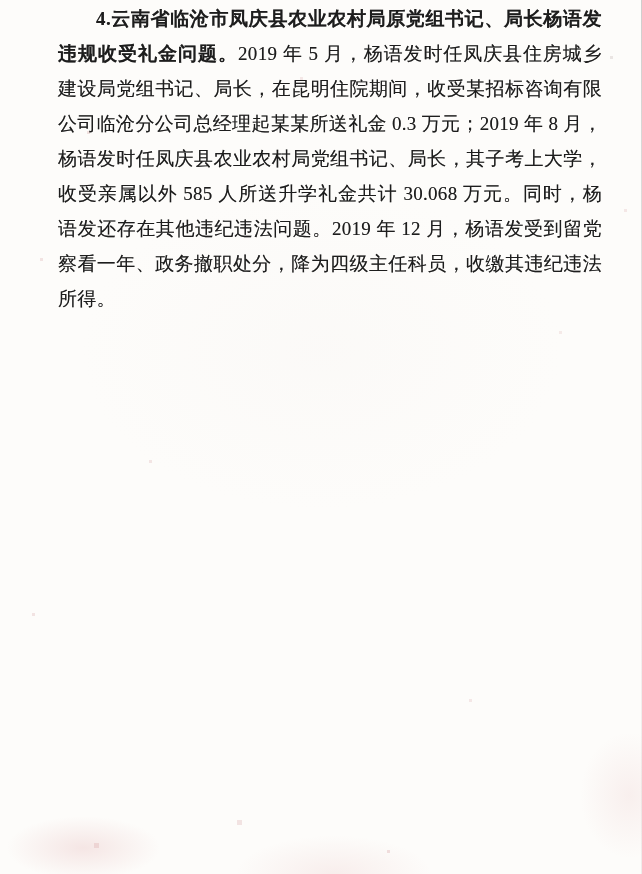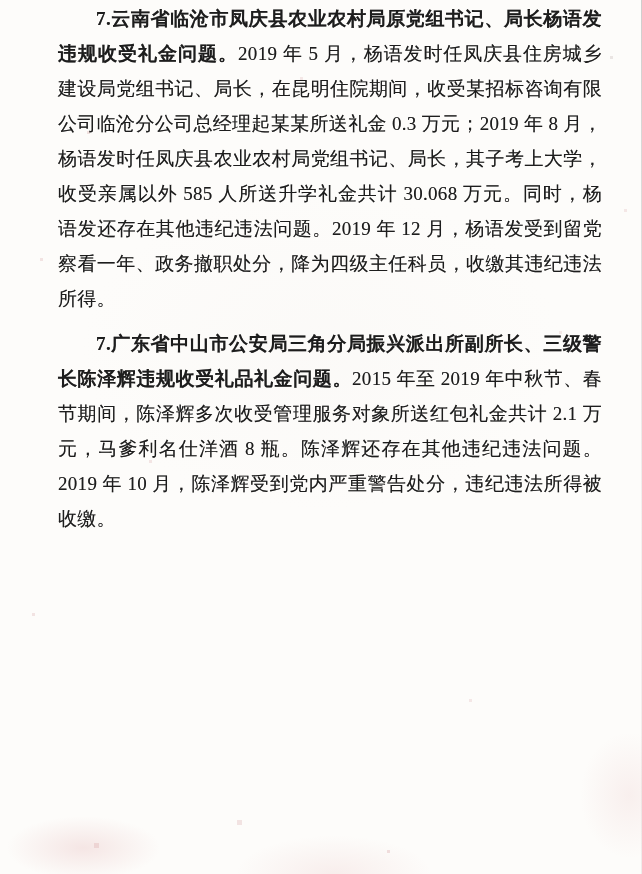--- a/index.html
+++ b/index.html
@@ -70,20 +70,19 @@
 </head>
 <body>
 
 <div class="page">
 
   <div class="speckles"></div>
   <div class="edge-line-right"></div>
 
   <div class="text-block">
 
-    <p class="case"><b class="case-heading">7.云南省临沧市凤庆县农业农村局原党组书记、局长杨语发违规收受礼金问题。</b><span class="case-body">2019 年 5 月，杨语发时任凤庆县住房城乡建设局党组书记、局长，在昆明住院期间，收受某招标咨询有限公司临沧分公司总经理起某某所送礼金 0.3 万元；2019 年 8 月，杨语发时任凤庆县农业农村局党组书记、局长，其子考上大学，收受亲属以外 585 人所送升学礼金共计 30.068 万元。同时，杨语发还存在其他违纪违法问题。2019 年 12 月，杨语发受到留党察看一年、政务撤职处分，降为四级主任科员，收缴其违纪违法所得。</span></p>
+    <p class="case"><b class="case-heading">4.云南省临沧市凤庆县农业农村局原党组书记、局长杨语发违规收受礼金问题。</b><span class="case-body">2019 年 5 月，杨语发时任凤庆县住房城乡建设局党组书记、局长，在昆明住院期间，收受某招标咨询有限公司临沧分公司总经理起某某所送礼金 0.3 万元；2019 年 8 月，杨语发时任凤庆县农业农村局党组书记、局长，其子考上大学，收受亲属以外 585 人所送升学礼金共计 30.068 万元。同时，杨语发还存在其他违纪违法问题。2019 年 12 月，杨语发受到留党察看一年、政务撤职处分，降为四级主任科员，收缴其违纪违法所得。</span></p>
 
 
 
-    <p class="case"><b class="case-heading">7.广东省中山市公安局三角分局振兴派出所副所长、三级警长陈泽辉违规收受礼品礼金问题。</b><span class="case-body">2015 年至 2019 年中秋节、春节期间，陈泽辉多次收受管理服务对象所送红包礼金共计 2.1 万元，马爹利名仕洋酒 8 瓶。陈泽辉还存在其他违纪违法问题。2019 年 10 月，陈泽辉受到党内严重警告处分，违纪违法所得被收缴。</span></p>
 
   </div>
 </div>
 
 </body></html>

